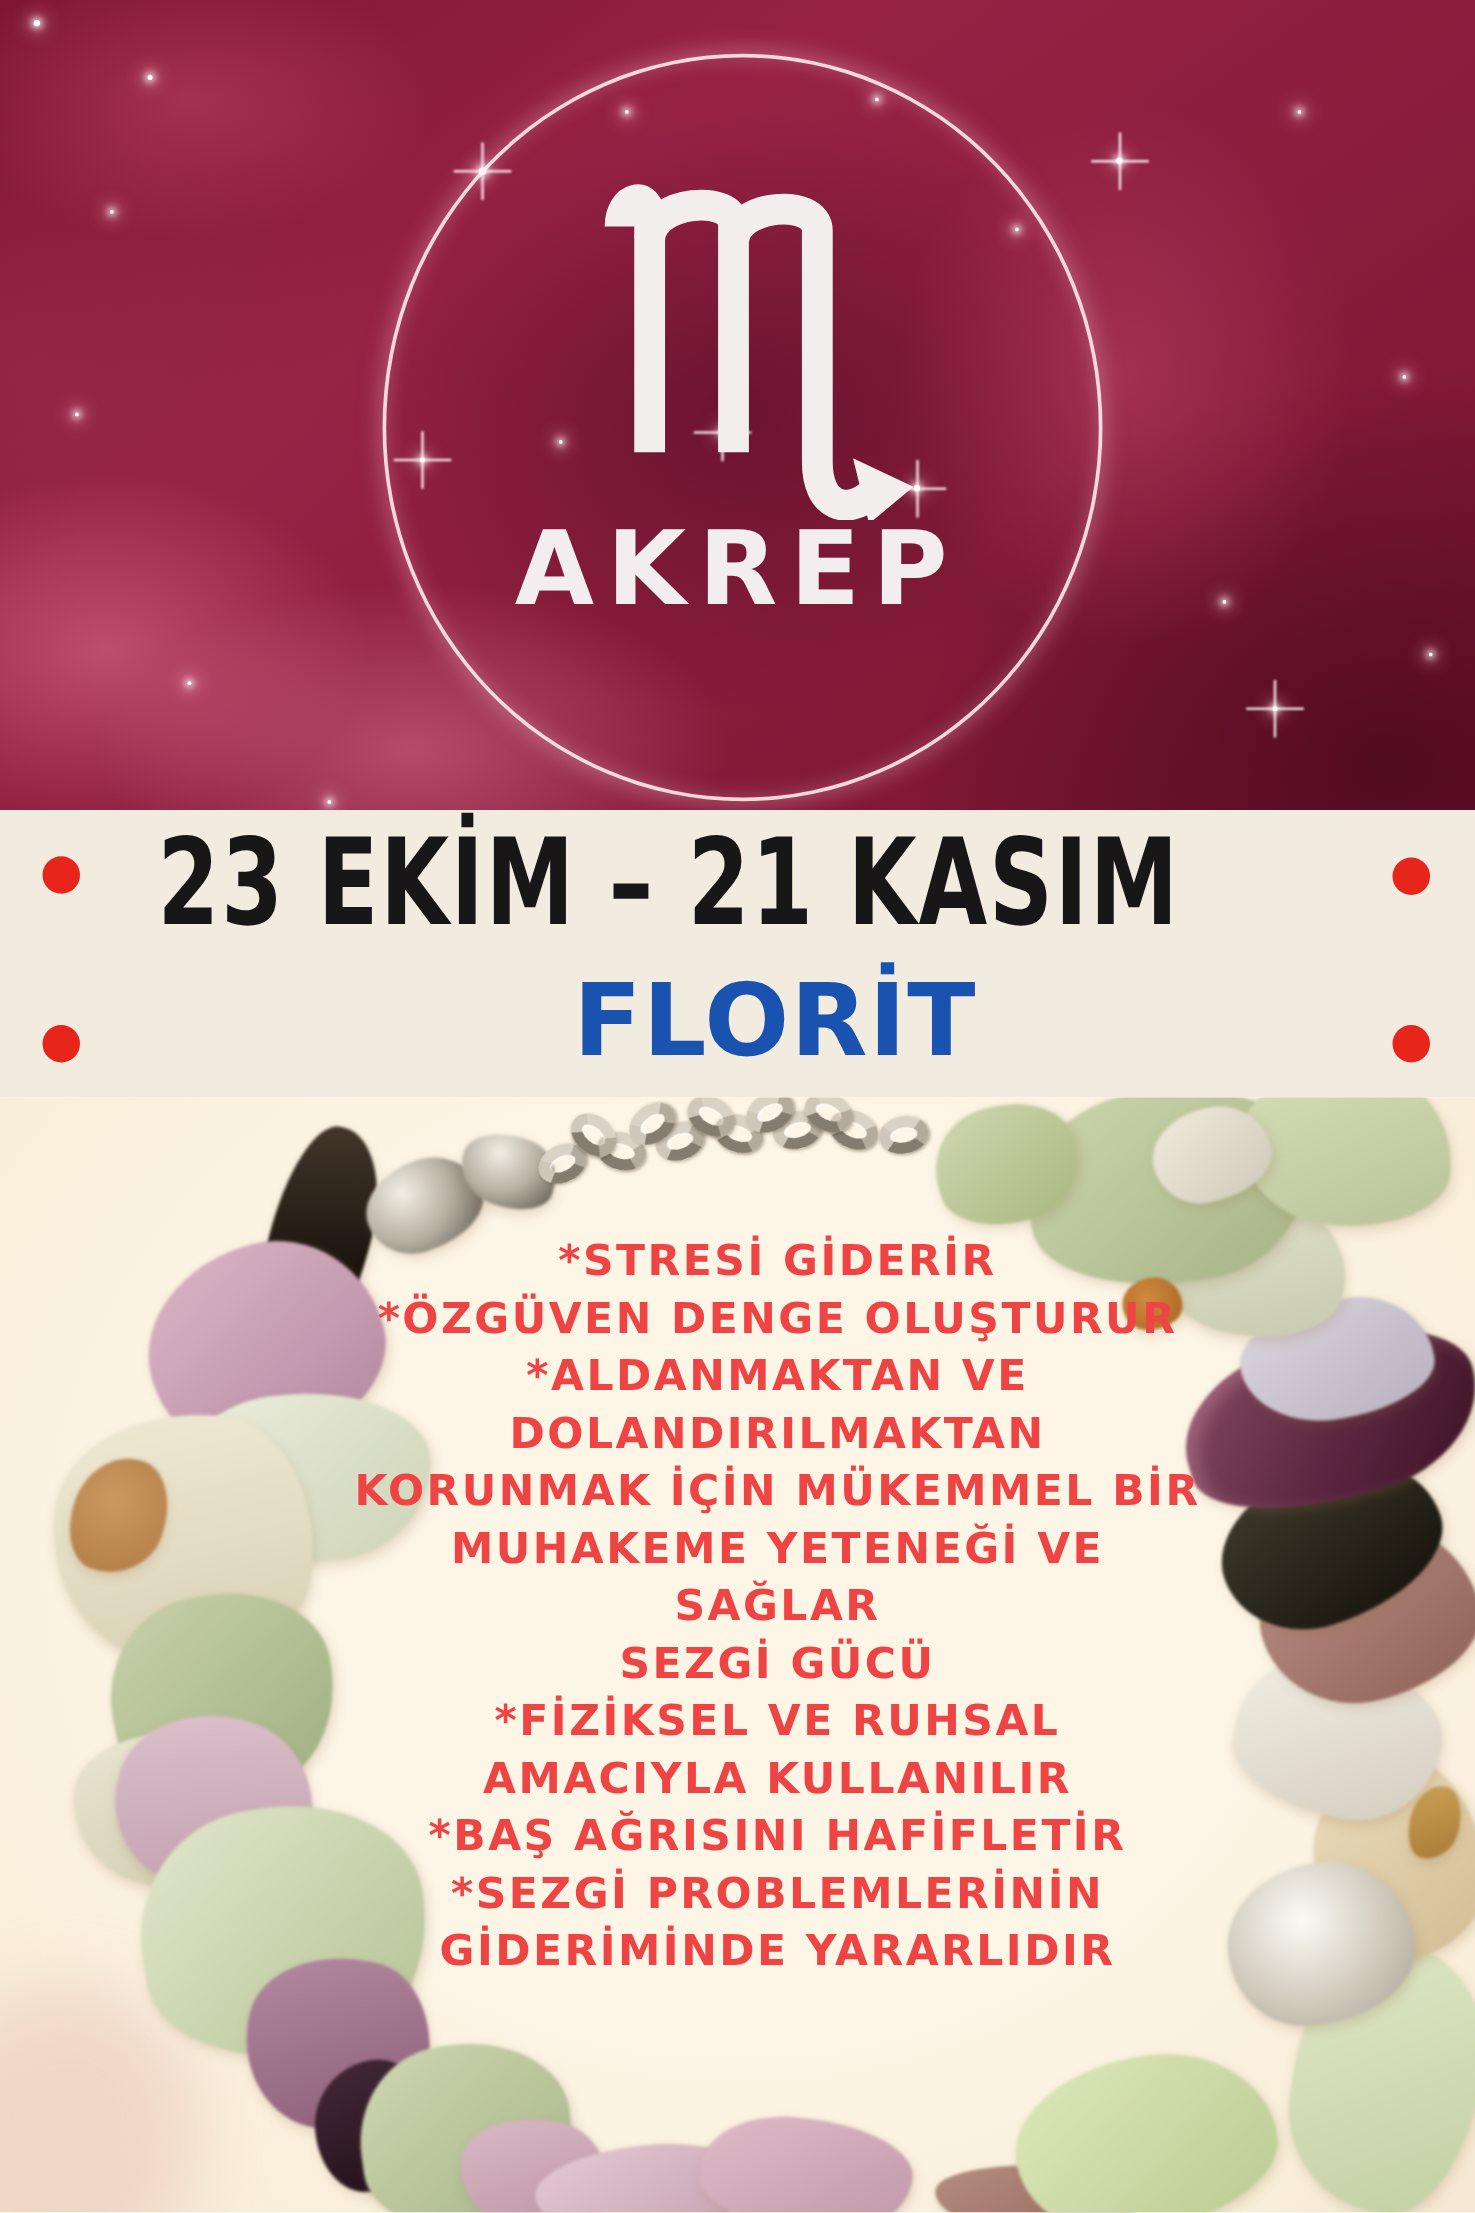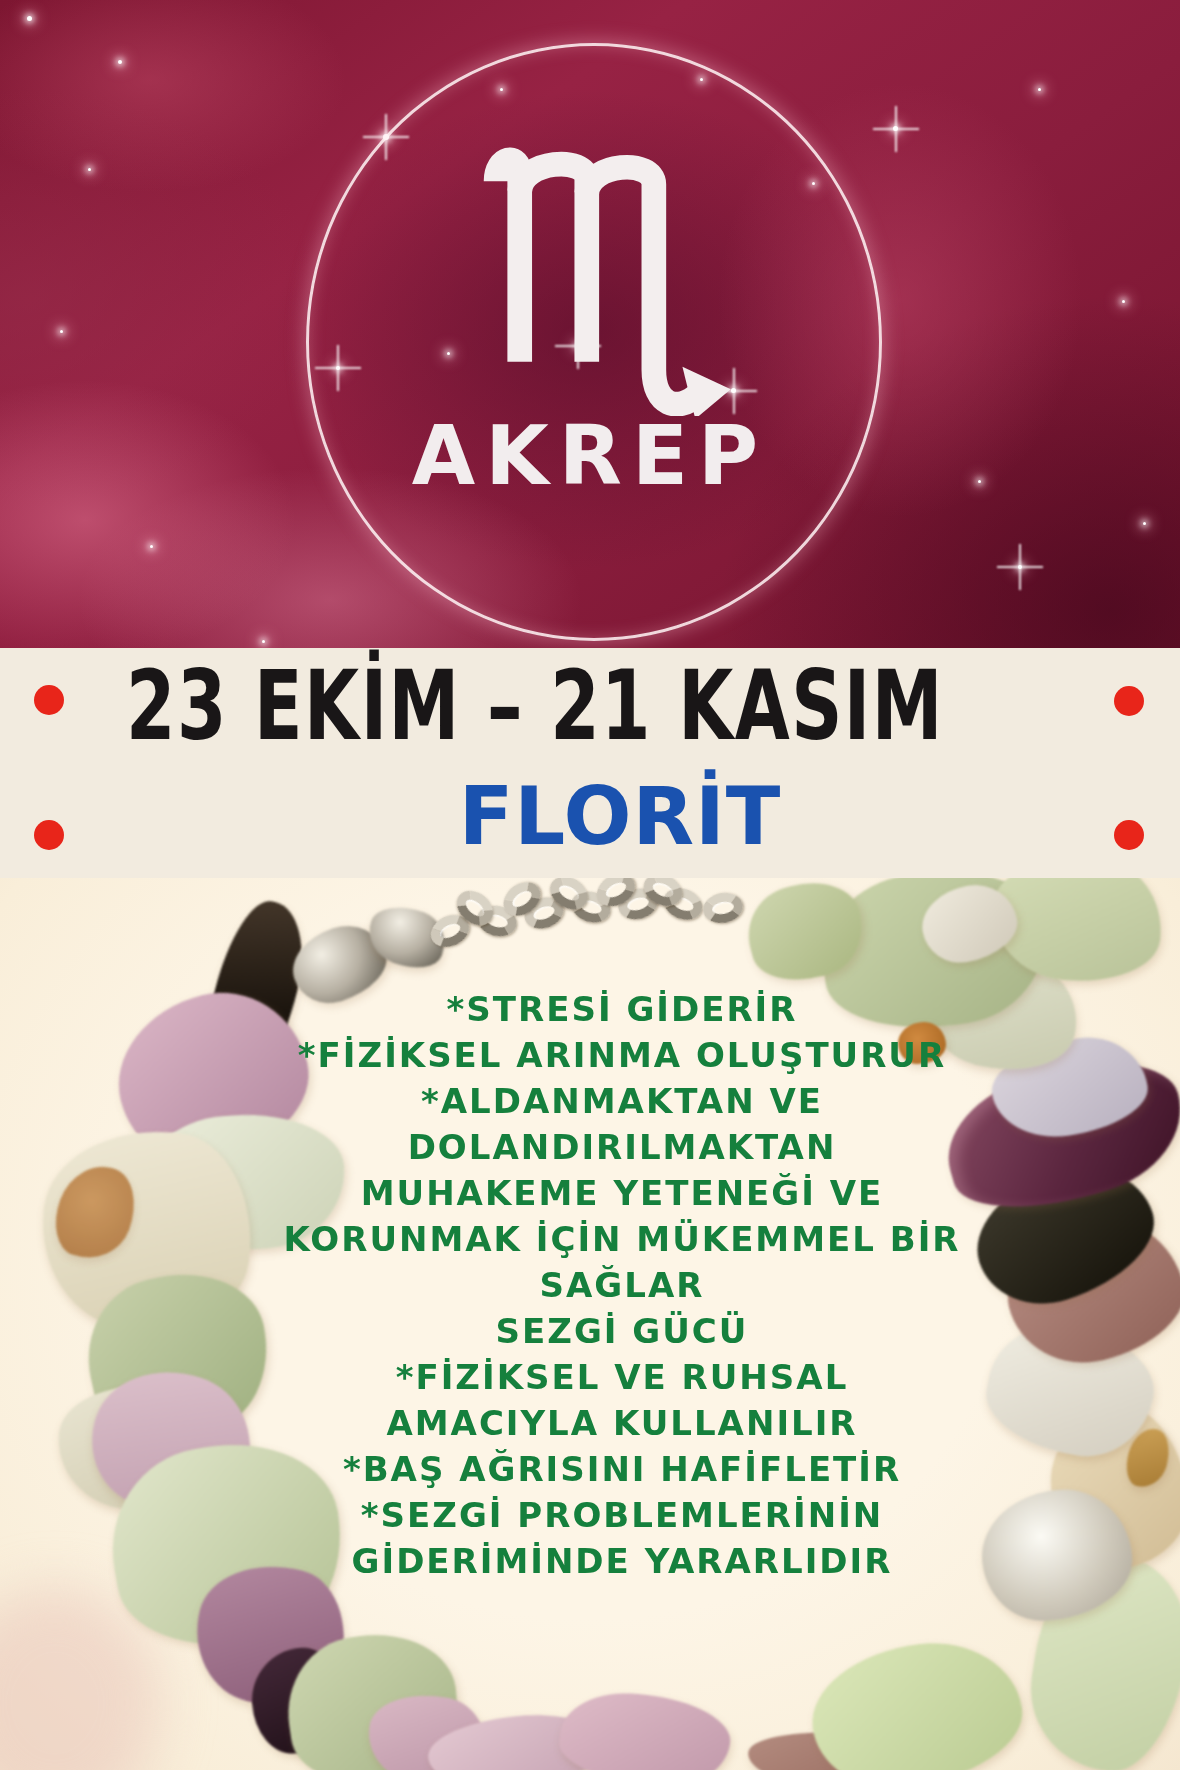--- a/index.html
+++ b/index.html
@@ -75,21 +75,21 @@
     border:9px solid #b3ac9d;border-top-color:#d9d3c5;border-left-color:#cfc8ba;
     border-bottom-color:#847d6f;box-sizing:border-box;
     box-shadow:1px 1px 3px rgba(70,50,25,.45), inset 1px 1px 2px #fff;
     filter:blur(.6px);
   }
   .metal{background:radial-gradient(circle at 35% 30%, #f2eee3, #b7b0a2 48%, #6f6a5e 85%);}
   .benefits{
     position:absolute;left:92px;top:986px;width:1060px;text-align:center;z-index:6;
   }
   .benefit-line{
-    color:#15803d;font-size:34px;font-weight:700;letter-spacing:2px;line-height:46px;
+    color:#ef4444;font-size:34px;font-weight:700;letter-spacing:2px;line-height:46px;
     white-space:nowrap;
   }
   .haze{position:absolute;border-radius:50%;filter:blur(26px);}
 </style>
 </head>
 <body>
 
 <div class="poster">
 
   <div class="hero">
@@ -186,25 +186,25 @@
     <div class="stone blob-b" style="left:822px;top:-6px;width:225px;height:155px;transform:rotate(-8deg);background:linear-gradient(145deg,#ccd6ab,#a6b384);"></div>
     <div class="stone blob-c" style="left:992px;top:-22px;width:170px;height:125px;transform:rotate(6deg);background:linear-gradient(150deg,#d6deb6,#b8c296);"></div>
     <div class="stone blob-a" style="left:922px;top:8px;width:95px;height:75px;transform:rotate(-10deg);background:linear-gradient(140deg,#f0ebdd,#d0c9b8);"></div>
     <div class="stone blob-b" style="left:748px;top:6px;width:115px;height:95px;transform:rotate(-15deg);background:linear-gradient(150deg,#cfd7ae,#aab77f);"></div>
     <div class="stone blob-a" style="left:898px;top:144px;width:48px;height:42px;background:radial-gradient(circle at 40% 40%,#d28a3d,#a8641d);"></div>
 
   </div>
 
   <div class="benefits">
       <div class="benefit-line">*STRESİ GİDERİR</div>
-      <div class="benefit-line">*FİZİKSEL ARINMA OLUŞTURUR</div>
+      <div class="benefit-line">*ÖZGÜVEN DENGE OLUŞTURUR</div>
       <div class="benefit-line">*ALDANMAKTAN VE</div>
       <div class="benefit-line">DOLANDIRILMAKTAN</div>
+      <div class="benefit-line">KORUNMAK İÇİN MÜKEMMEL BİR</div>
       <div class="benefit-line">MUHAKEME YETENEĞİ VE</div>
-      <div class="benefit-line">KORUNMAK İÇİN MÜKEMMEL BİR</div>
       <div class="benefit-line">SAĞLAR</div>
       <div class="benefit-line">SEZGİ GÜCÜ</div>
       <div class="benefit-line">*FİZİKSEL VE RUHSAL</div>
       <div class="benefit-line">AMACIYLA KULLANILIR</div>
       <div class="benefit-line">*BAŞ AĞRISINI HAFİFLETİR</div>
       <div class="benefit-line">*SEZGİ PROBLEMLERİNİN</div>
       <div class="benefit-line">GİDERİMİNDE YARARLIDIR</div>
     </div>
 
 </div>

